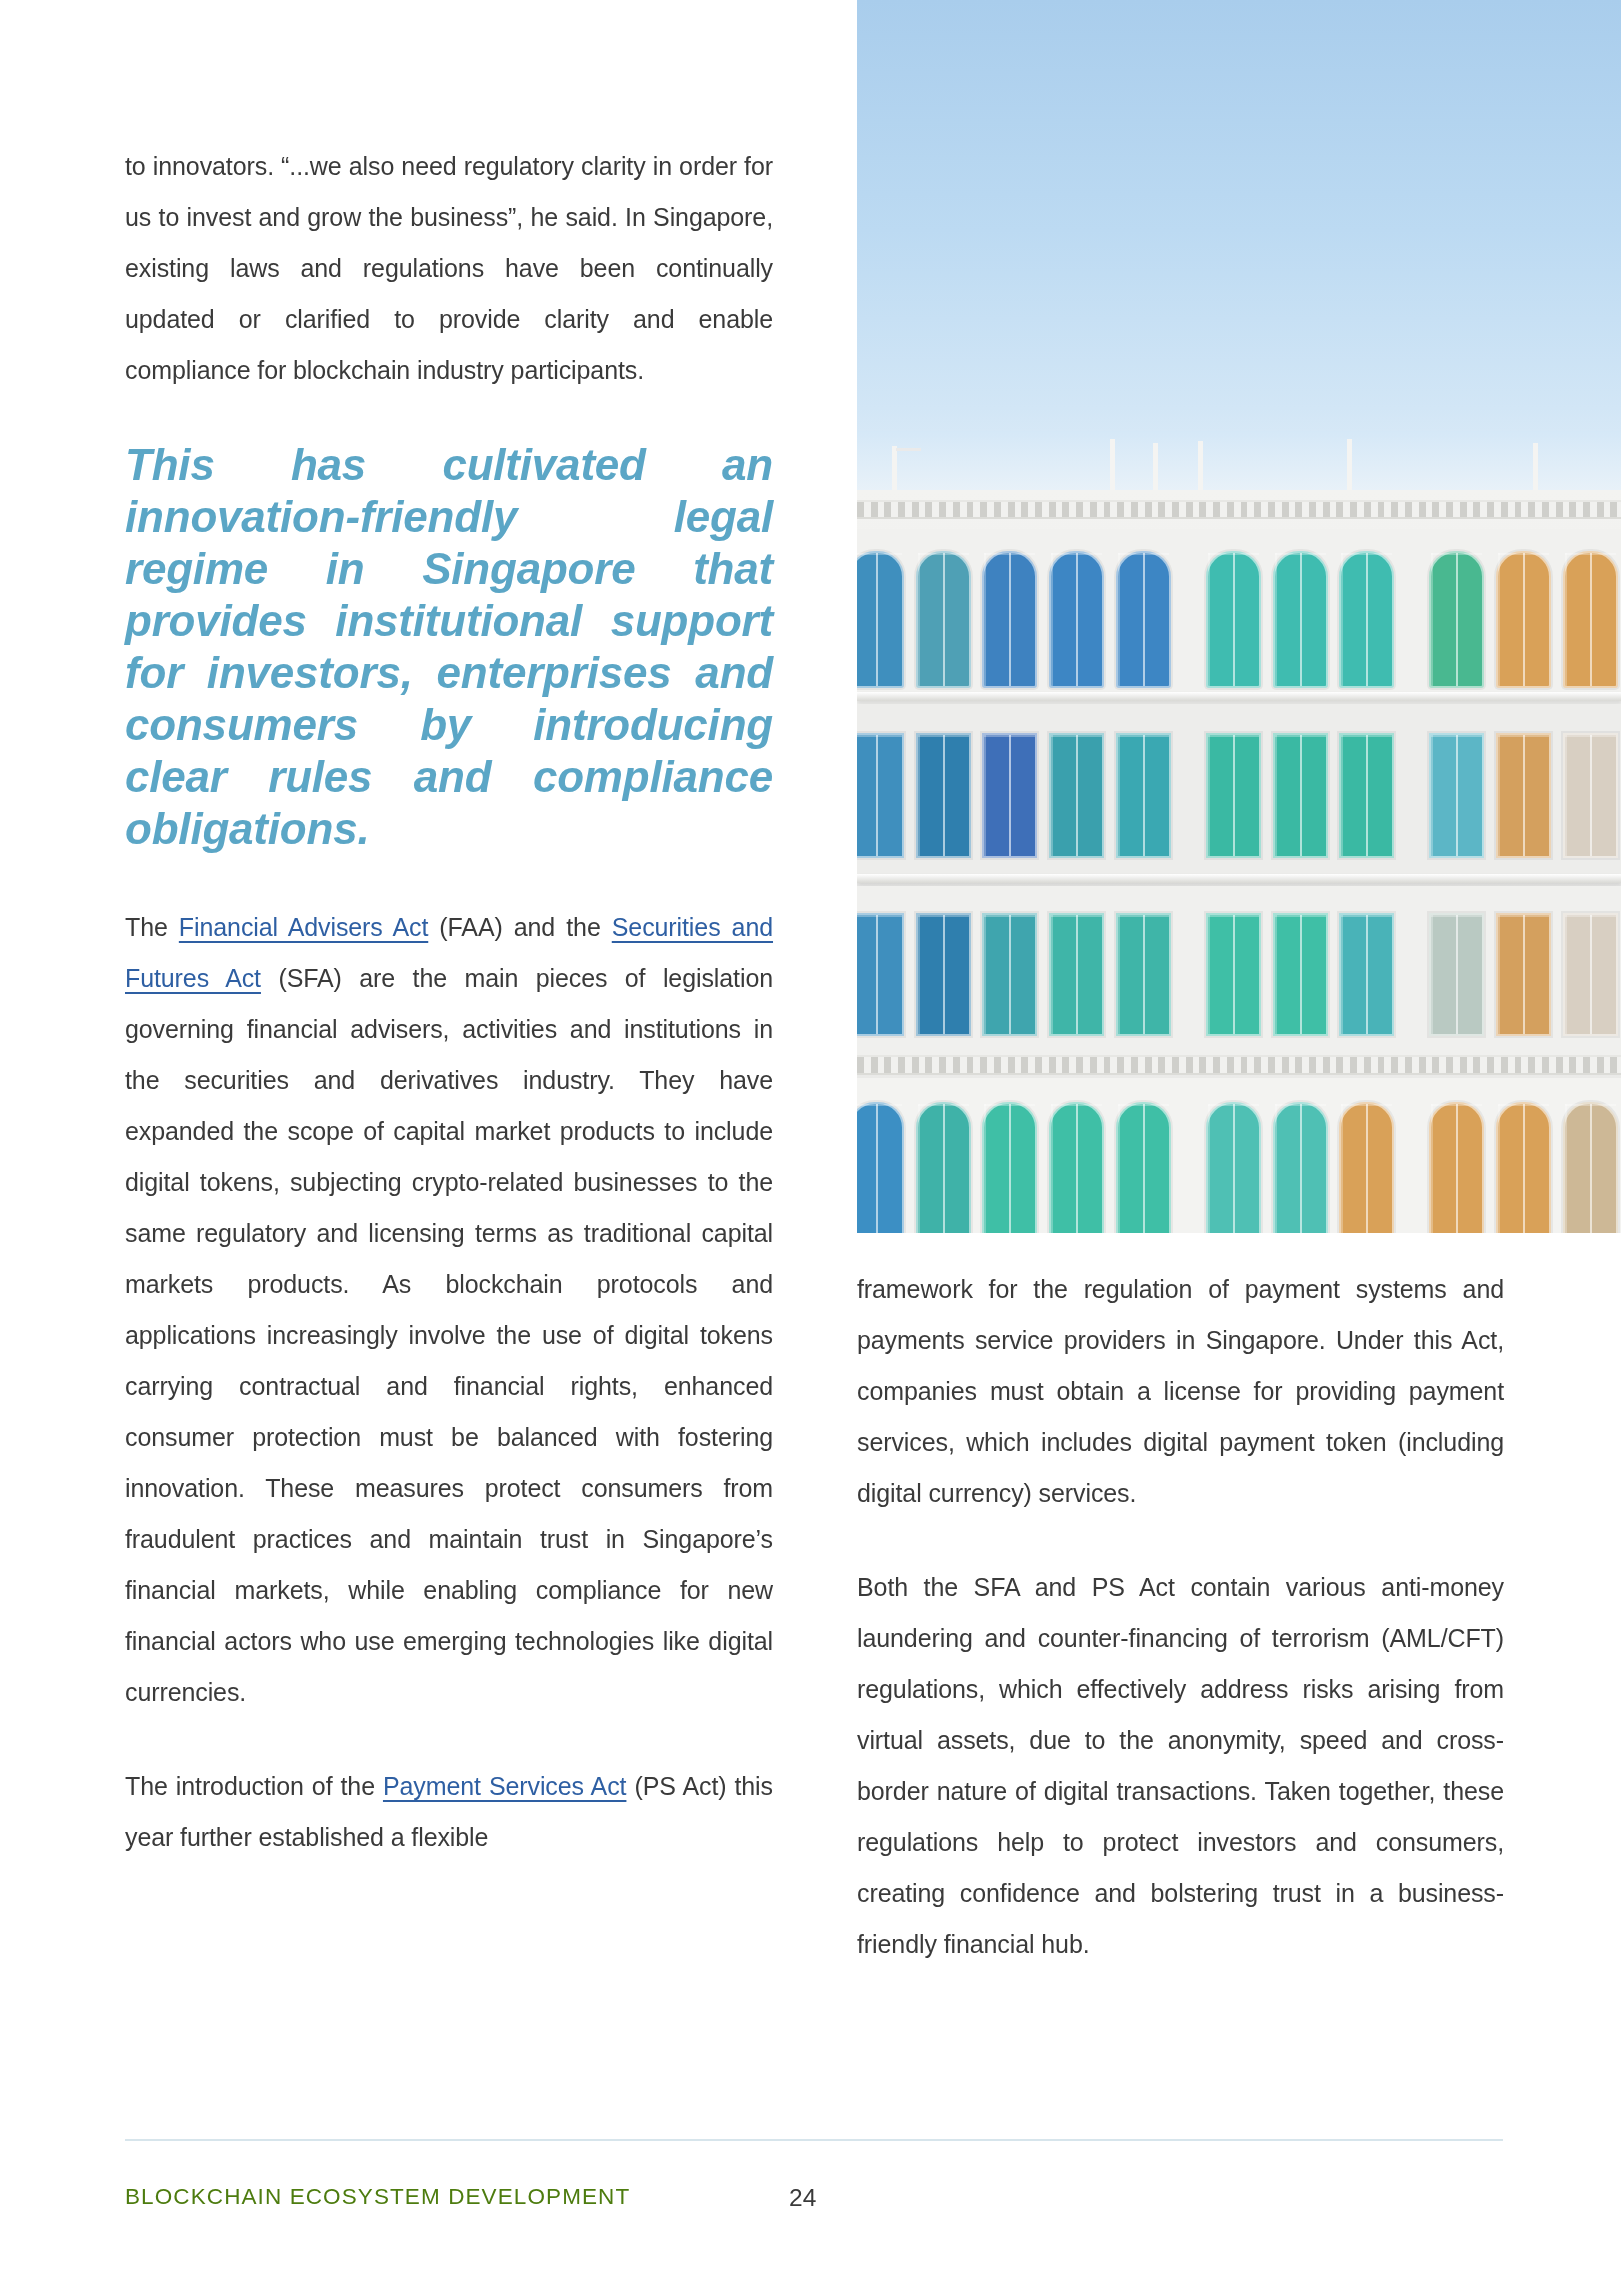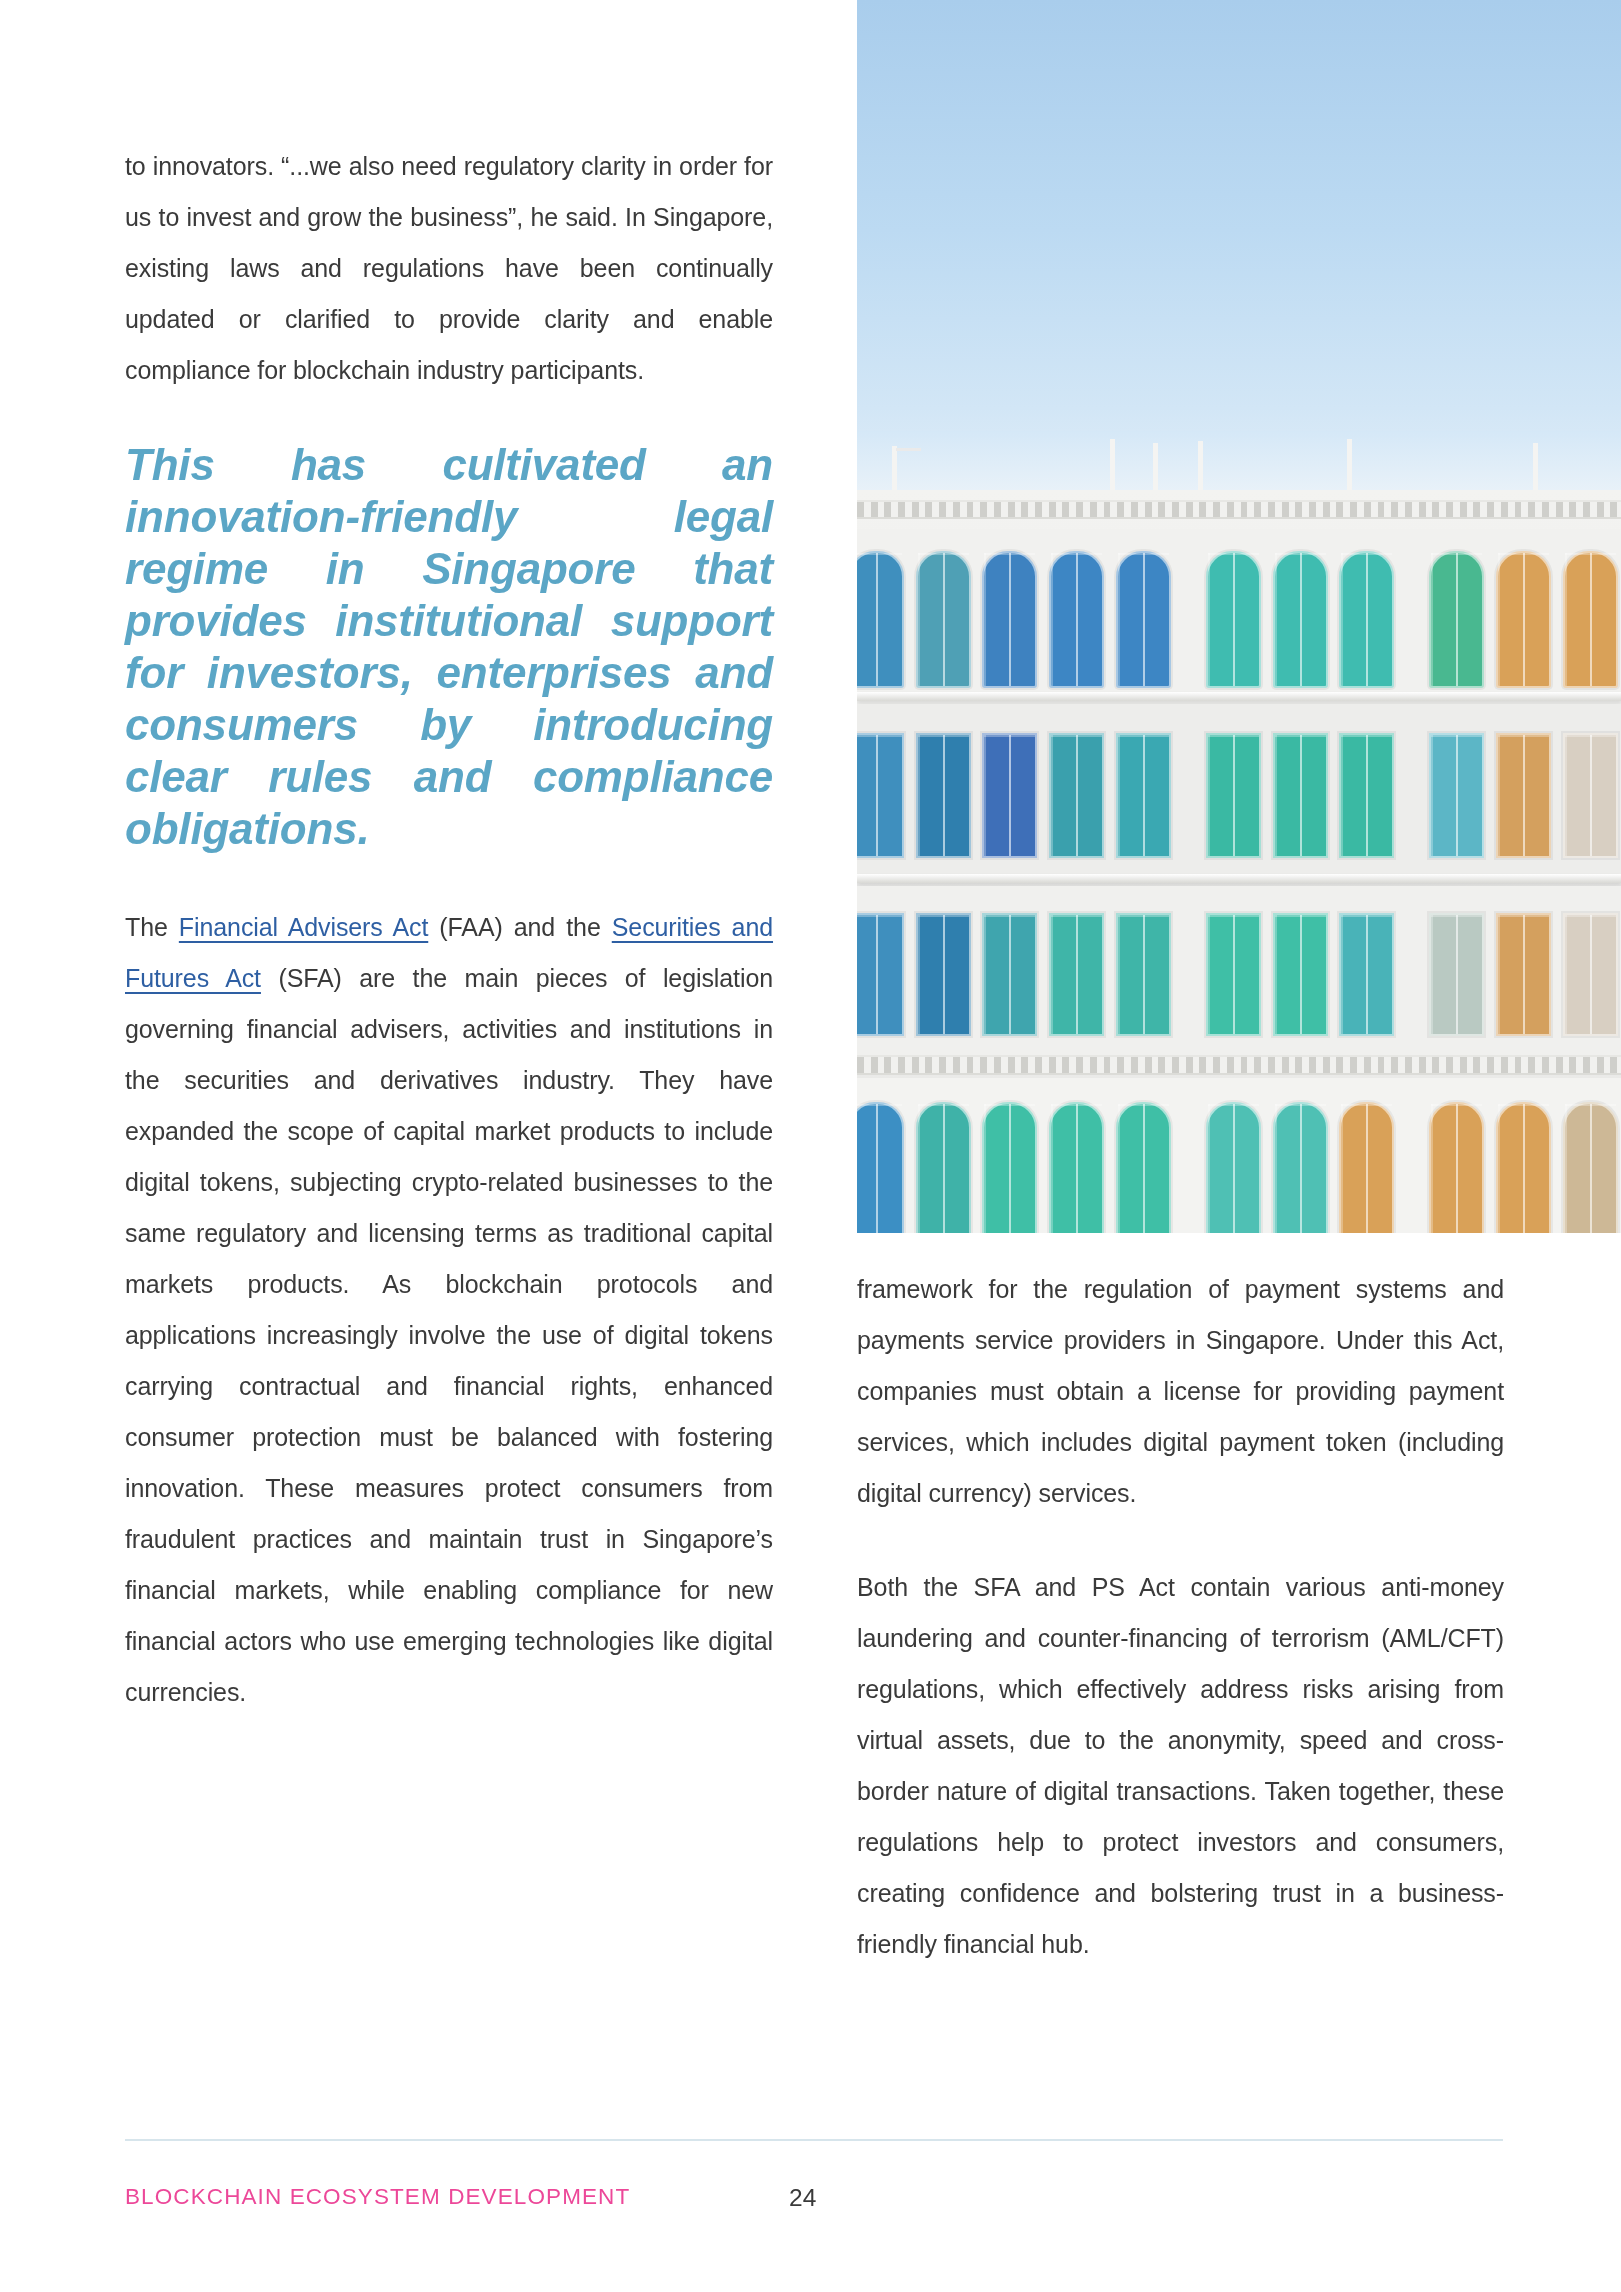--- a/index.html
+++ b/index.html
@@ -139,21 +139,21 @@
     width: 1378px;
     height: 2px;
     background: #d7e5ec;
   }
   .footer-label {
     position: absolute;
     left: 125px;
     top: 2184px;
     font-size: 22.5px;
     letter-spacing: 1.1px;
-    color: #ec4899;
+    color: #4d7c0f;
   }
   .footer-page {
     position: absolute;
     left: 0;
     top: 2184px;
     width: 1621px;
     text-align: center;
     font-size: 24.5px;
     color: #3a3a3a;
     transform: translateX(-7.8px);
@@ -334,20 +334,21 @@
   </div>
 
   <div class="col col-left">
 
     <p>to innovators. “...we also need regulatory clarity in order for us to invest and grow the business”, he said. In Singapore, existing laws and regulations have been continually updated or clarified to provide clarity and enable compliance for blockchain industry participants.</p>
 
     <span class="pull">This has cultivated an innovation-friendly legal regime in Singapore that provides institutional support for investors, enterprises and consumers by introducing clear rules and compliance obligations.</span>
 
     <p><span>The </span><a class="doclink" href="#">Financial Advisers Act</a><span> (FAA) and the </span><a class="doclink" href="#">Securities and Futures Act</a><span> (SFA) are the main pieces of legislation governing financial advisers, activities and institutions in the securities and derivatives industry.  They have expanded the scope of capital market products to include digital tokens, subjecting crypto-related businesses to the same regulatory and licensing terms as traditional capital markets products. As blockchain protocols and applications increasingly involve the use of digital tokens carrying contractual and financial rights, enhanced consumer protection must be balanced with fostering innovation. These measures protect consumers from fraudulent practices and maintain trust in Singapore’s financial markets, while enabling compliance for new financial actors who use emerging technologies like digital currencies.</span></p>
 
+    <p><span>The introduction of the </span><a class="doclink" href="#">Payment Services Act</a><span> (PS Act) this year further established a flexible</span></p>
   </div>
 
   <div class="col col-right">
     <p>framework for the regulation of payment systems and payments service providers in Singapore. Under this Act, companies must obtain a license for providing payment services, which includes digital payment token (including digital currency) services.</p>
     <p>Both the SFA and PS Act contain various anti-money laundering and counter-financing of terrorism (AML/CFT) regulations, which effectively address risks arising from virtual assets, due to the anonymity, speed and cross-border nature of digital transactions. Taken together, these regulations help to protect investors and consumers, creating confidence and bolstering trust in a business-friendly financial hub.</p>
   </div>
 
   <div class="footer-rule"></div>
   <div class="footer-label">BLOCKCHAIN ECOSYSTEM DEVELOPMENT</div>
   <div class="footer-page">24</div>

